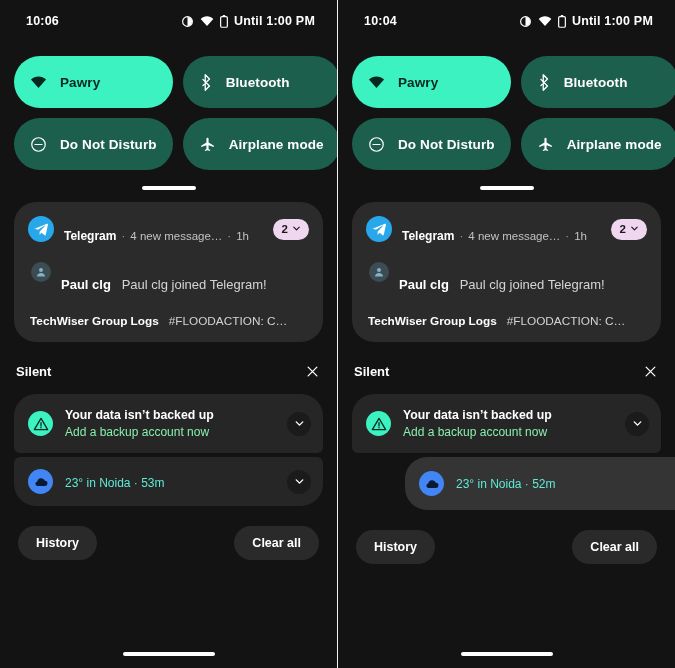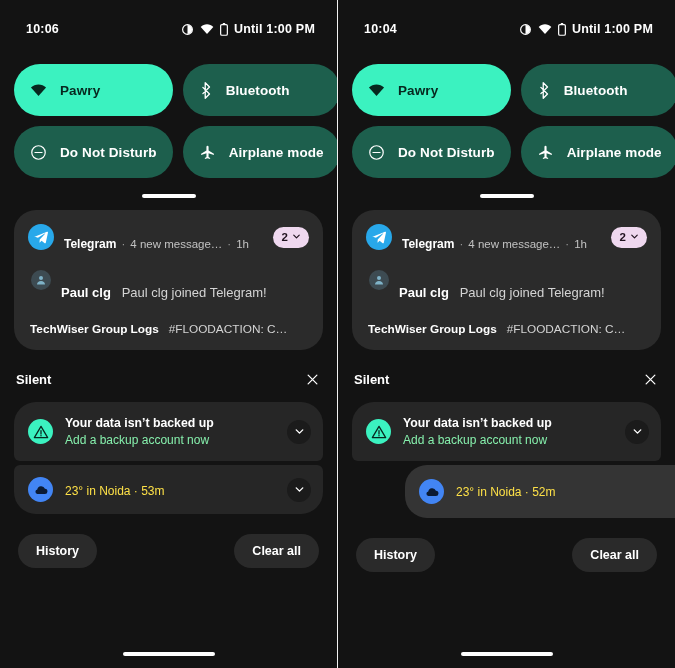--- a/index.html
+++ b/index.html
@@ -30,21 +30,21 @@
   .panel.right {
     margin-left: 1px;
     width: 337px;
   }
 
   
   .statusbar {
     height: 34px;
     display: flex;
     align-items: center;
-    padding: 12px 22px 0 26px;
+    padding: 4px 22px 0 26px;
     color: #ffffff;
     font-size: 12.5px;
     font-weight: bold;
     letter-spacing: 0.2px;
   }
   .status-clock { flex: 0 0 auto; }
   .status-right {
     margin-left: auto;
     display: flex;
     align-items: center;
@@ -241,21 +241,21 @@
   }
   .silent-sub {
     color: #86efac;
     font-size: 12px;
     margin-top: 3px;
     white-space: nowrap;
     overflow: hidden;
     text-overflow: ellipsis;
   }
   .silent-single {
-    color: #fde047;
+    color: #5eead4;
     font-size: 12px;
     white-space: nowrap;
     text-align: right;
   }
   .chevron-btn {
     width: 24px; height: 24px;
     border-radius: 50%;
     background: #1b1b1b;
     display: flex; align-items: center; justify-content: center;
     flex: 0 0 auto;

